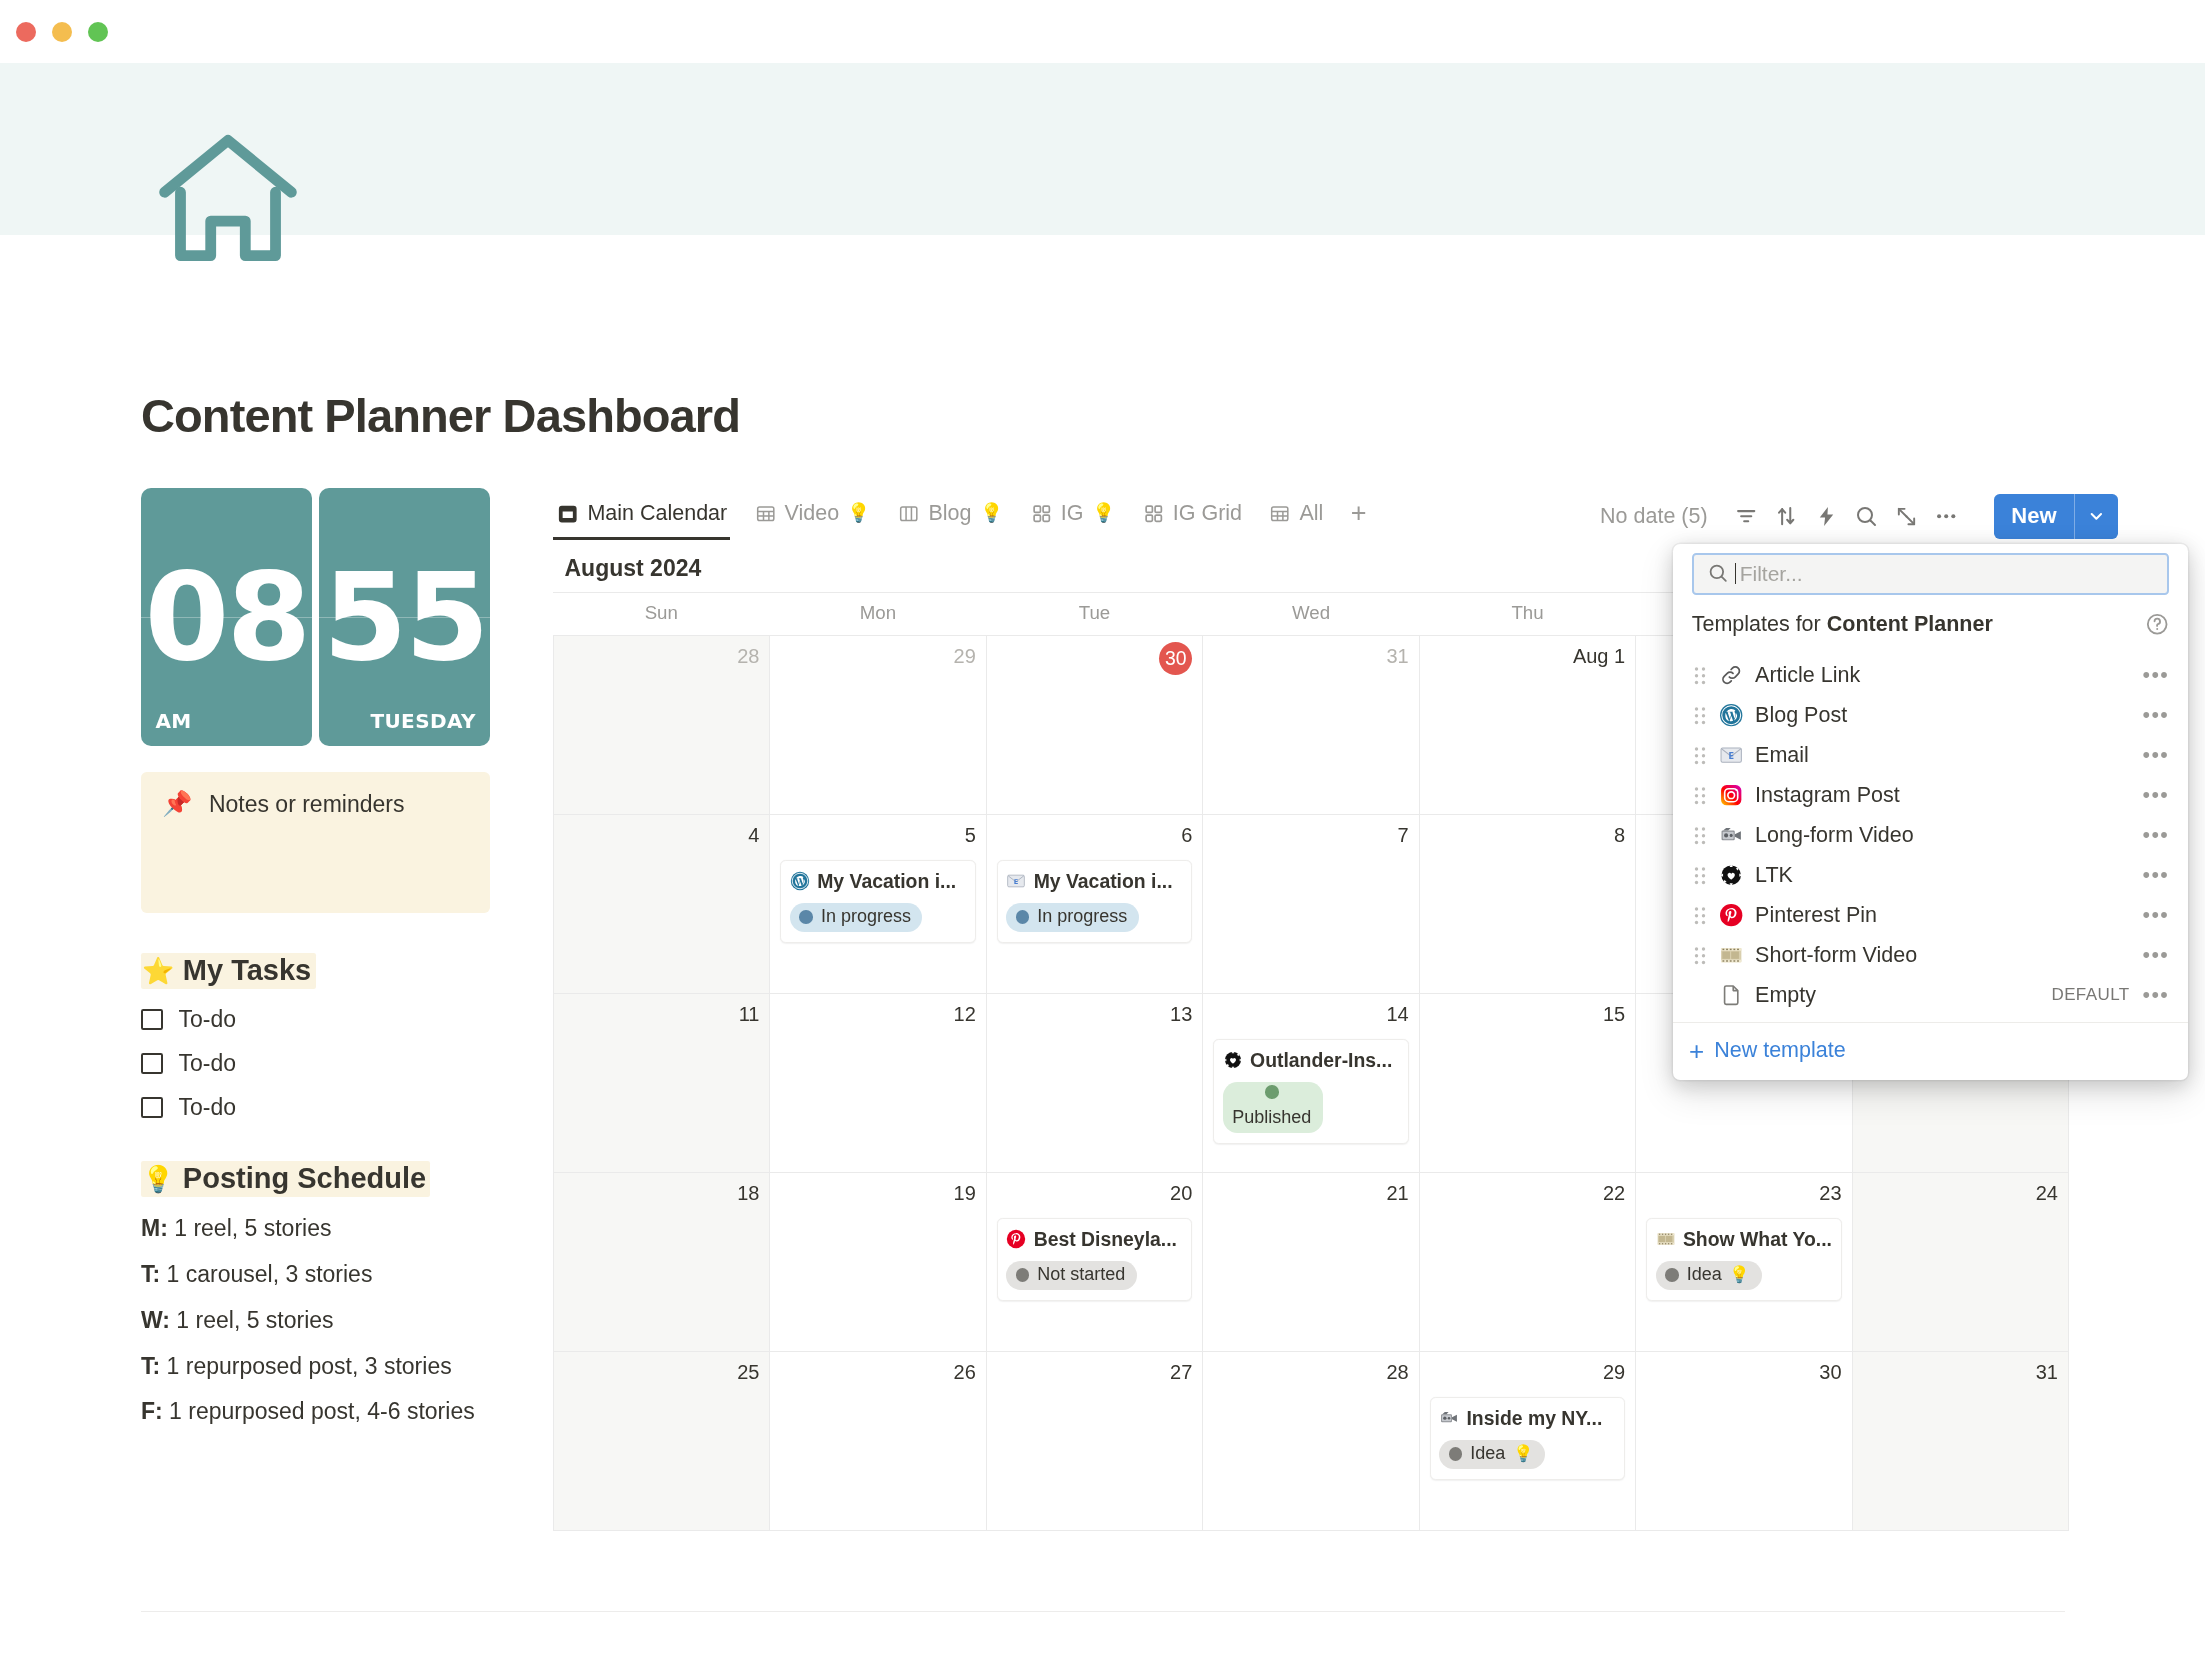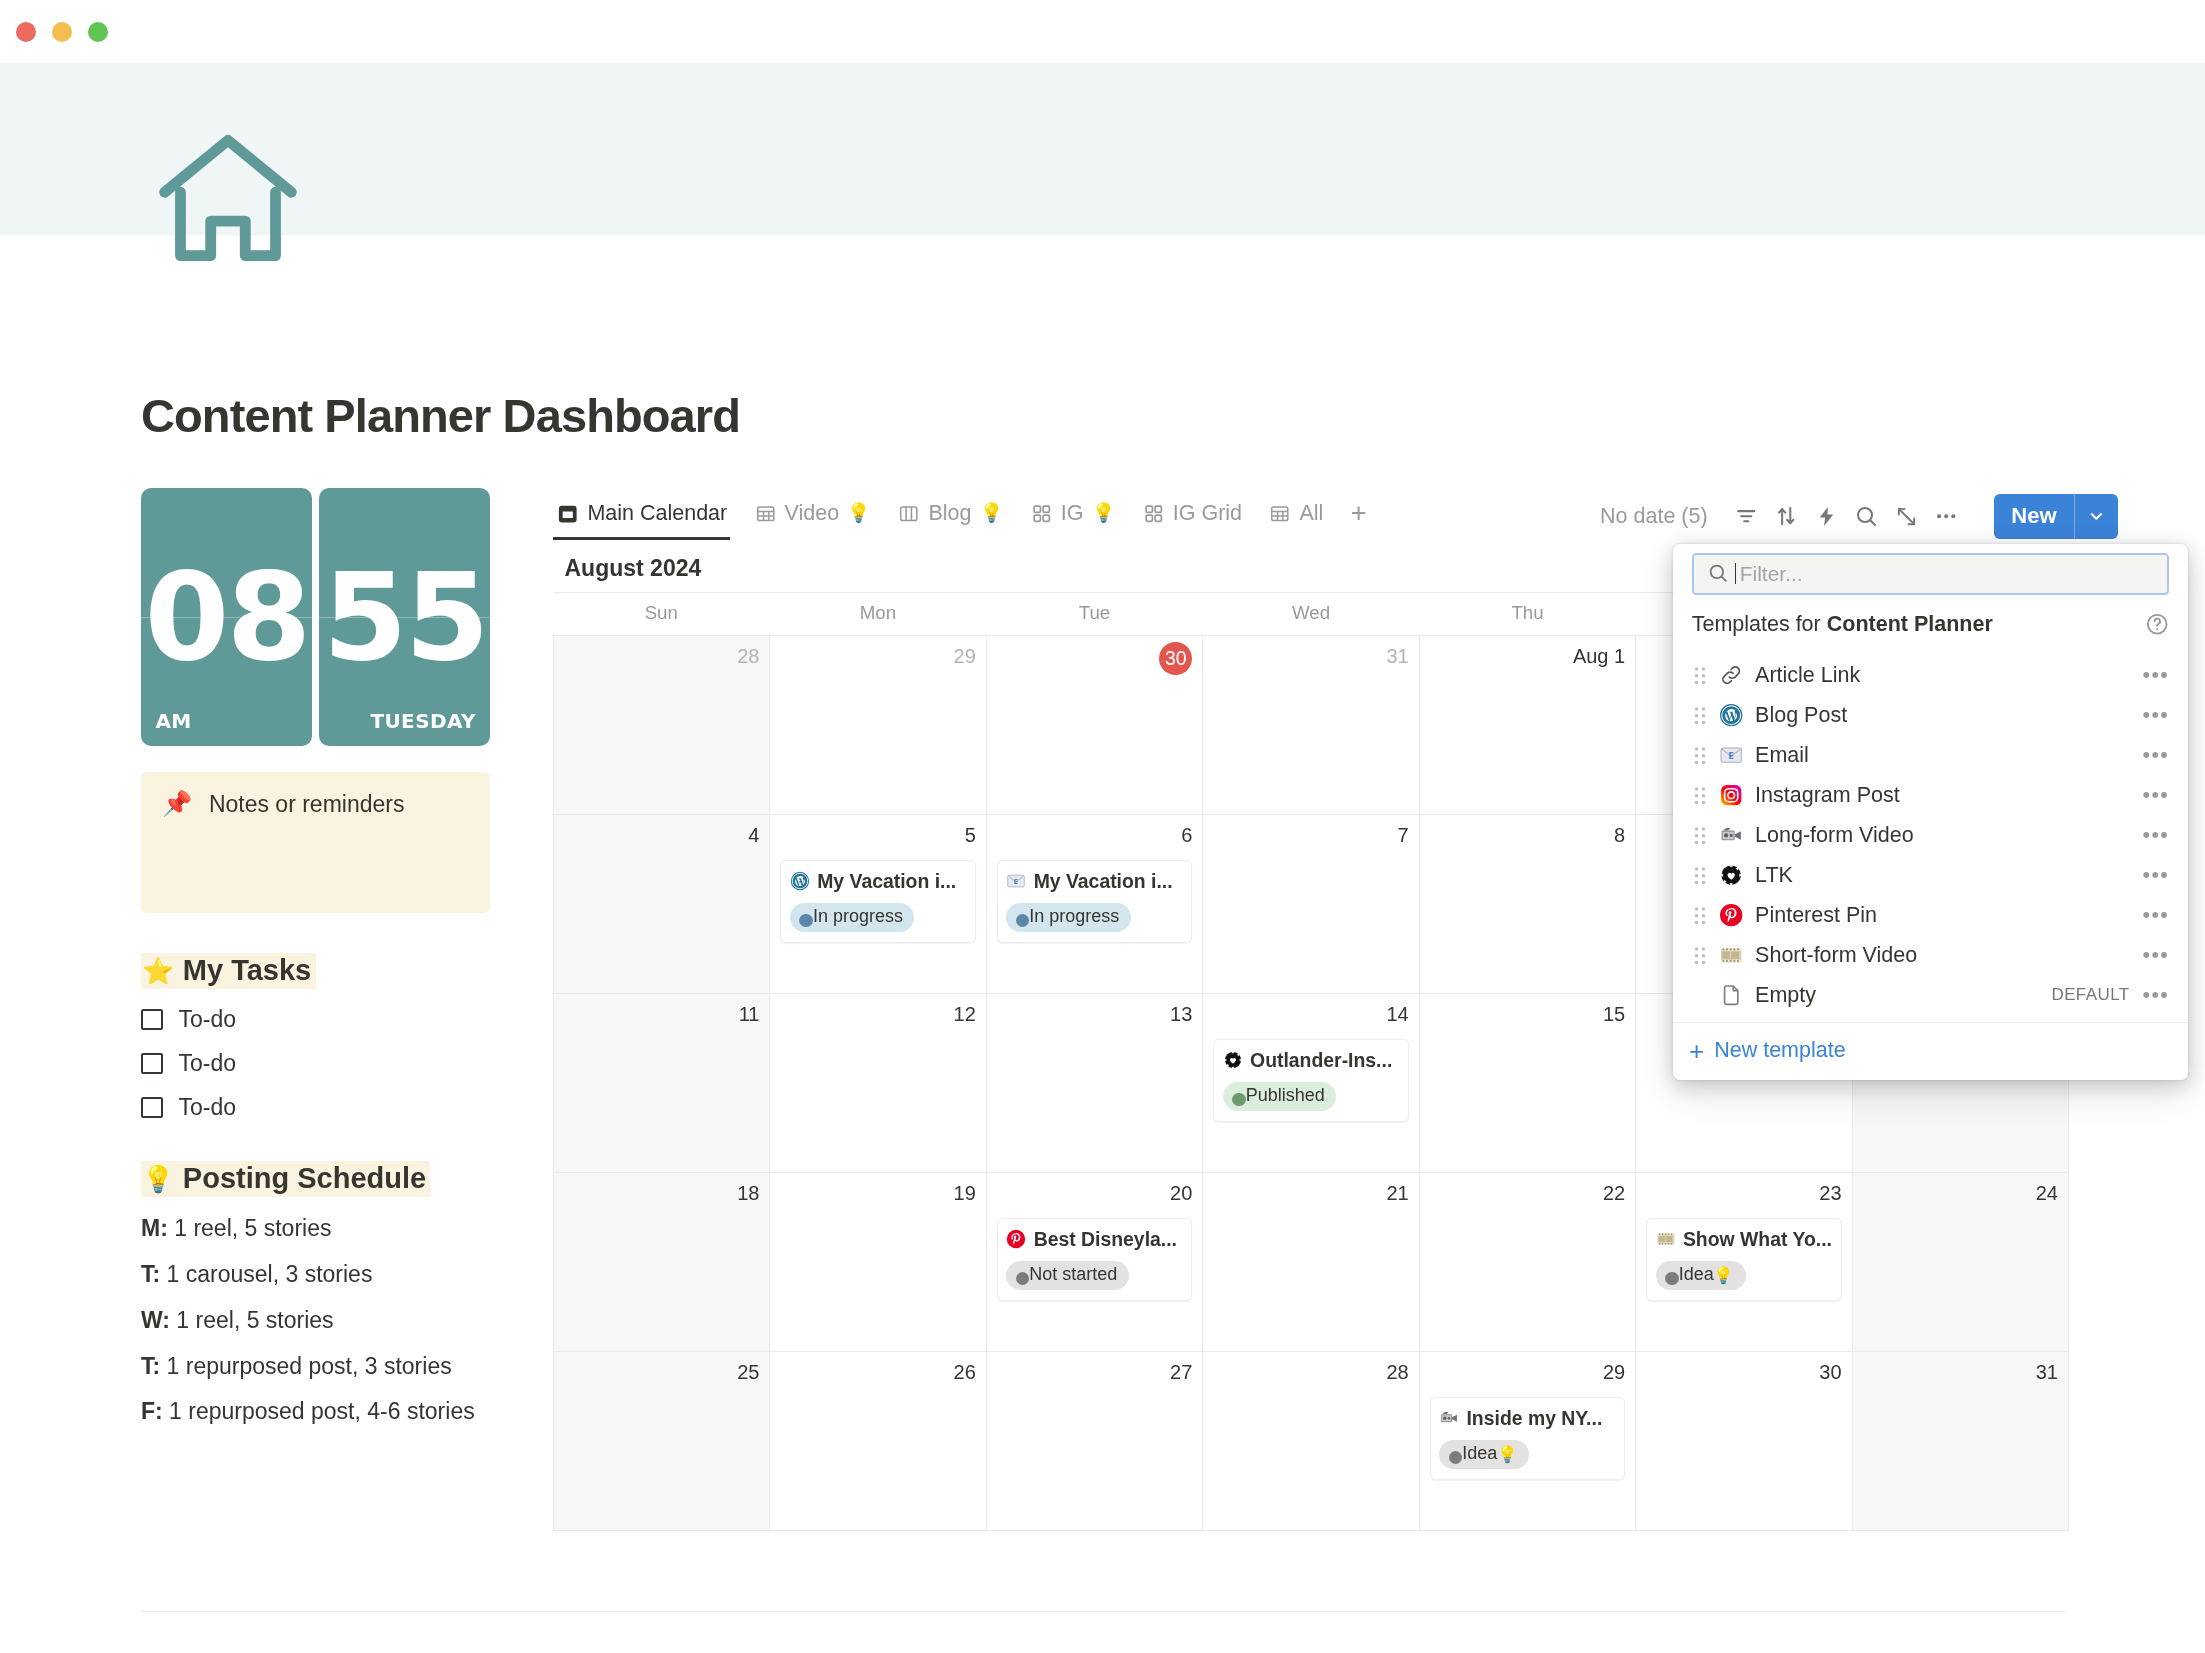--- a/index.html
+++ b/index.html
@@ -182,27 +182,27 @@
     border-radius: 5.7px; padding: 8.6px 8.6px 10px 8.6px;
     box-shadow: 0 0.7px 1.4px rgba(15,15,15,.06);
   }
   .evt .t {
     display: flex; align-items: center; gap: 7.2px;
     font-size: 19.4px; font-weight: 600; color: #37352f;
     white-space: nowrap; overflow: hidden;
   }
   .evt .t .ico { flex: none; display: inline-flex; width: 20px; height: 20px; font-size: 18px; line-height: 1; }
   .pill {
-    display: inline-flex; align-items: flex-end; 
+    display: inline-flex; align-items: center; gap: 8px;
     margin-top: 10px; padding: 3.6px 11.5px 5px 9.3px; border-radius: 14.4px;
     font-size: 18px; color: #37352f;
   }
   .pill .pd { width: 13.6px; height: 13.6px; border-radius: 50%; flex: none; }
   .pill.blue { background: #d3e5ef; } .pill.blue .pd { background: #5b87a8; }
-  .pill.green { background: #dbeddb; } .pill.green .pd { background: #6c9c6e; }
+  .pill.green { background: #dbeddb; flex-direction: column; } .pill.green .pd { background: #6c9c6e; }
   .pill.gray { background: #e3e2e0; } .pill.gray .pd { background: #7d7c78; }
   .pill .bulb { font-size: 16.5px; }
 
   
   #templates {
     position: absolute; top: 544px; left: 1673px;
     width: 515px; background: #fff;
     border-radius: 7.2px;
     box-shadow: 0 0 0 1.4px rgba(15,15,15,.05), 0 4.3px 18.7px rgba(15,15,15,.16), 0 13px 36px rgba(15,15,15,.12);
     padding: 0 0 0 0; overflow: hidden; z-index: 40;

